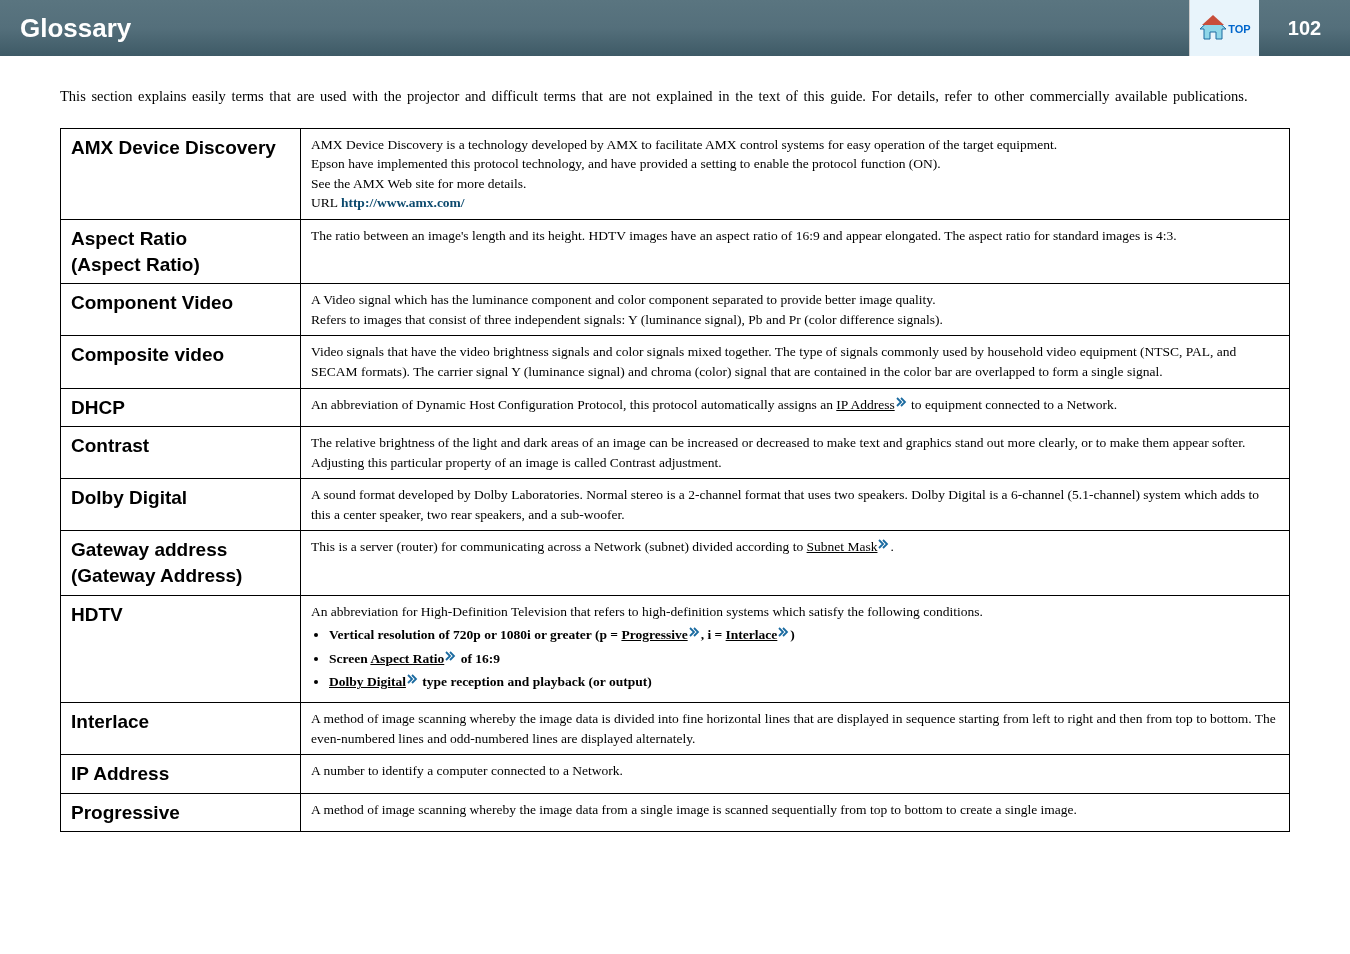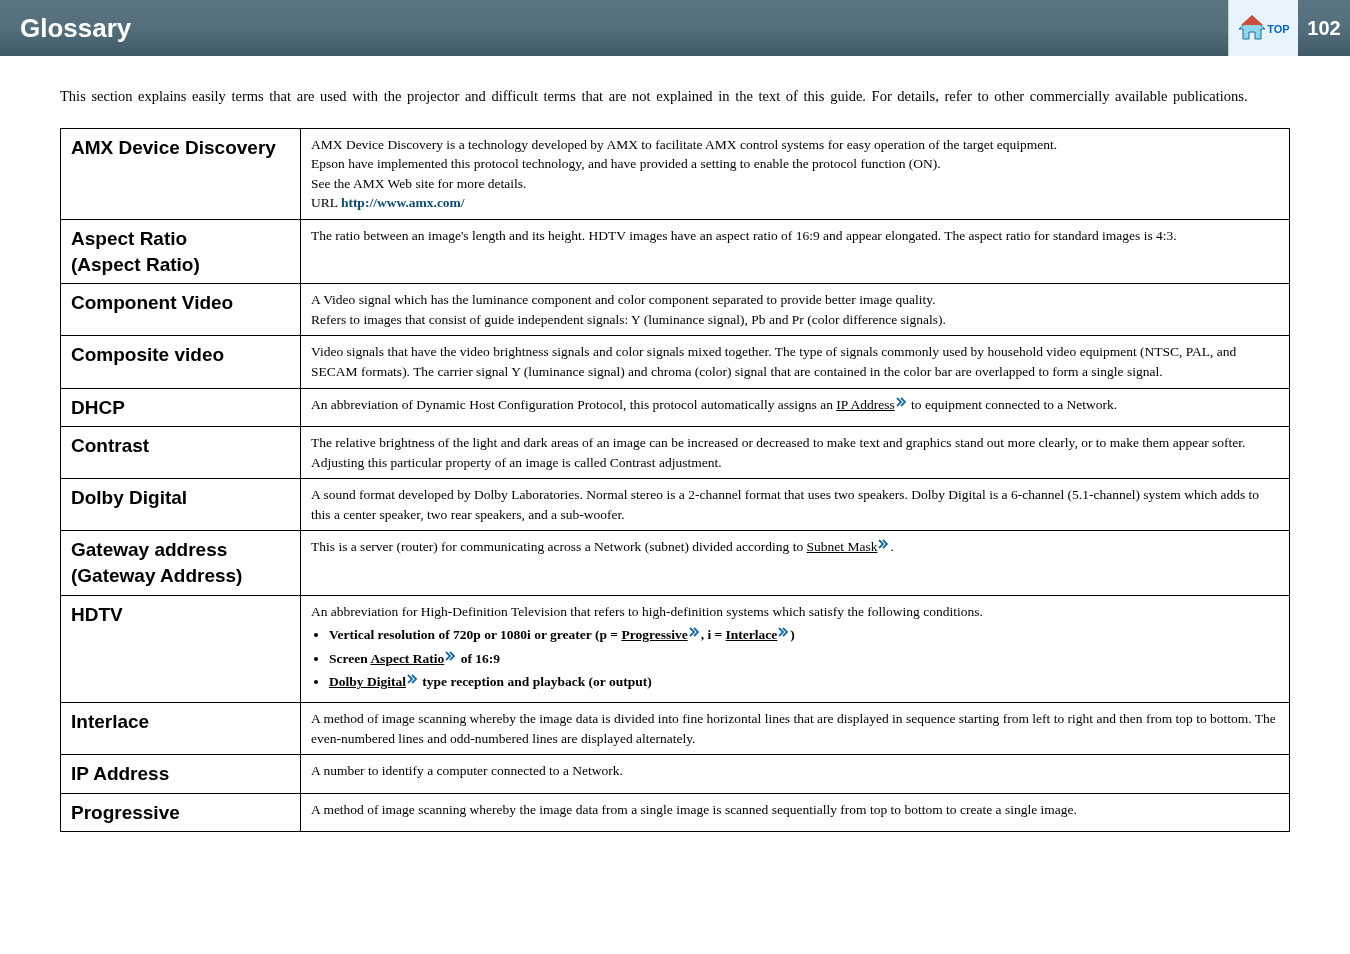--- a/index.html
+++ b/index.html
@@ -30,21 +30,21 @@
     }
     .header-right {
       display: flex;
       align-items: stretch;
     }
     .page-badge {
       background: linear-gradient(to bottom, #5a7580 0%, #546f7b 50%, #3e5a66 100%);
       color: #fff;
       font-size: 20px;
       font-weight: bold;
-      width: 52px;
+      width: 91px;
       display: flex;
       align-items: center;
       justify-content: center;
     }
     .top-icon {
       width: 70px;
       background: #e8f4fb;
       display: flex;
       flex-direction: row;
       align-items: center;
@@ -137,21 +137,21 @@
     <tr>
       <td class="term" style="white-space:pre-line">Aspect Ratio
 (Aspect Ratio)</td>
       <td class="def">The ratio between an image's length and its height. HDTV images have an aspect ratio of 16:9 and appear elongated. The aspect ratio for standard images is 4:3.</td>
     </tr>
 
     <tr>
       <td class="term">Component Video</td>
       <td class="def">
         <div>A Video signal which has the luminance component and color component separated to provide better image quality.</div>
-        <div>Refers to images that consist of guide independent signals: Y (luminance signal), Pb and Pr (color difference signals).</div>
+        <div>Refers to images that consist of three independent signals: Y (luminance signal), Pb and Pr (color difference signals).</div>
       </td>
     </tr>
 
     <tr>
       <td class="term">Composite video</td>
       <td class="def">Video signals that have the video brightness signals and color signals mixed together. The type of signals commonly used by household video equipment (NTSC, PAL, and SECAM formats). The carrier signal Y (luminance signal) and chroma (color) signal that are contained in the color bar are overlapped to form a single signal.</td>
     </tr>
 
     <tr>
       <td class="term">DHCP</td>

